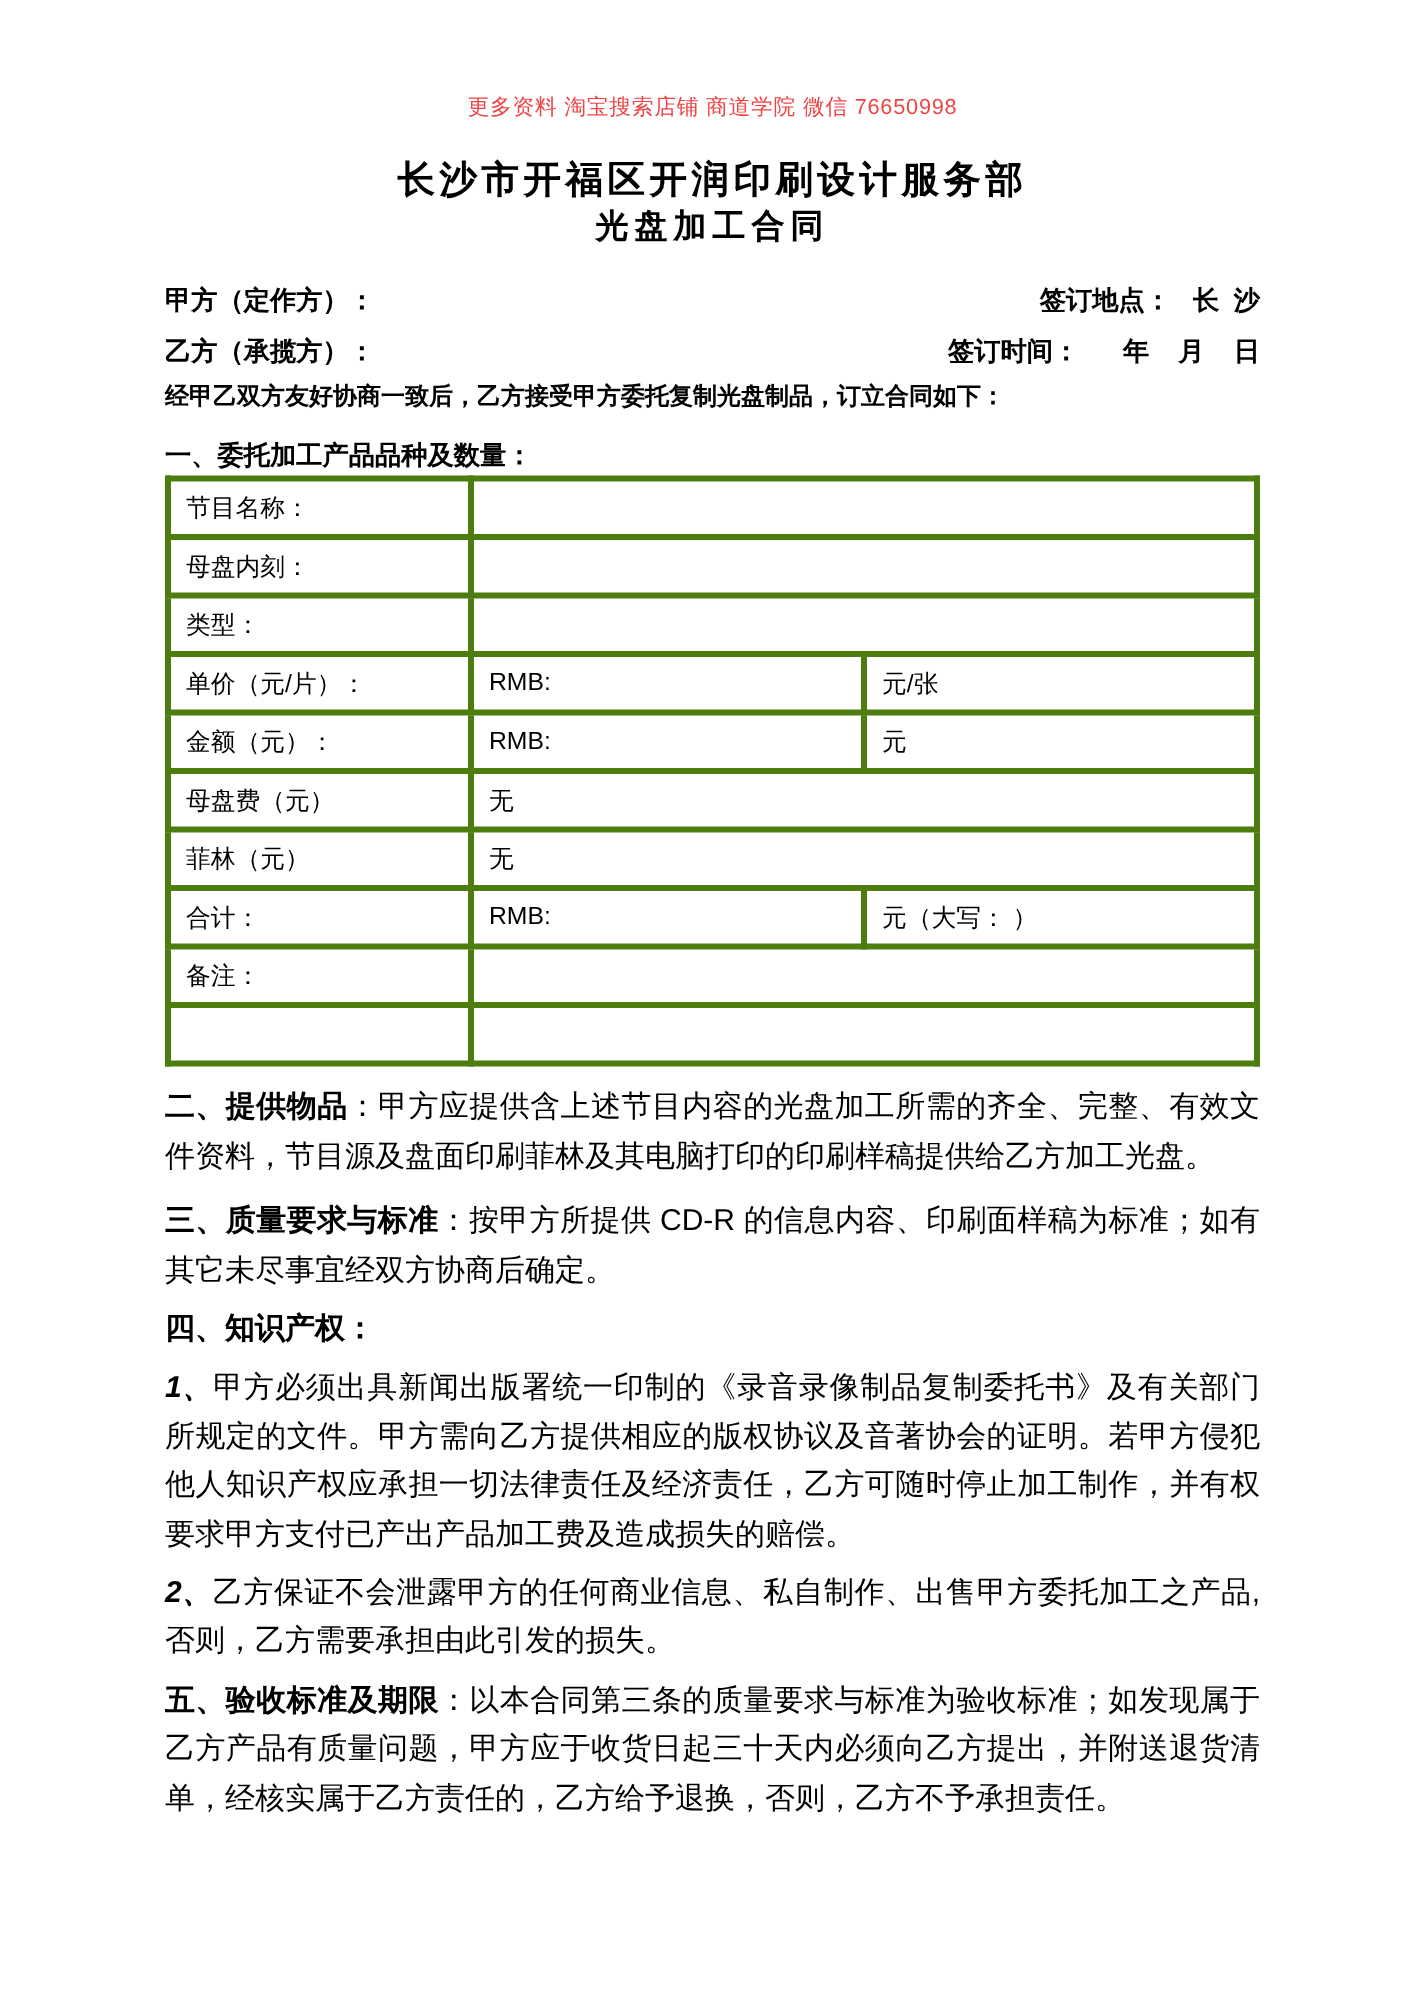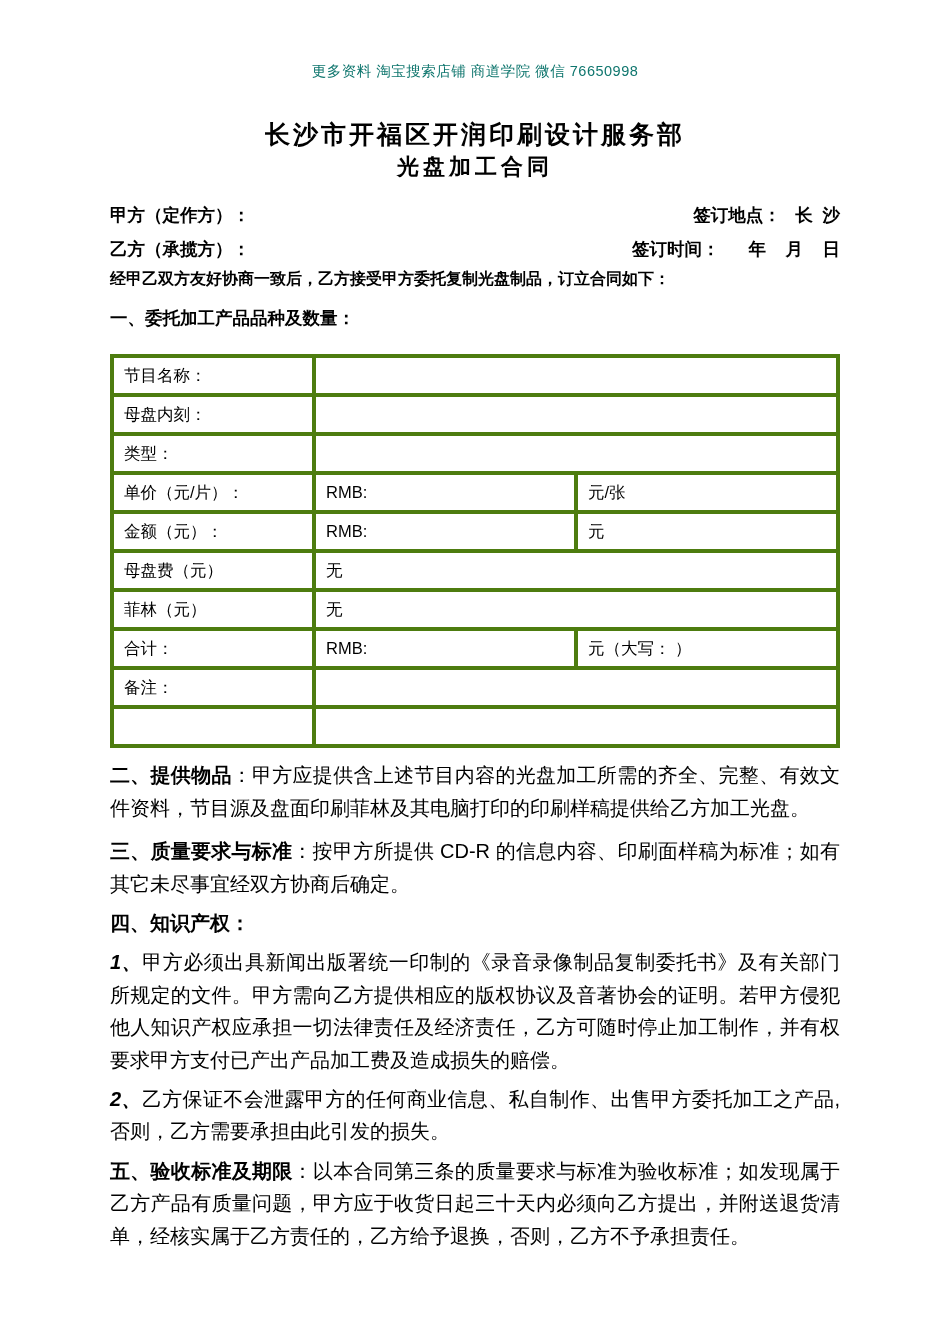--- a/index.html
+++ b/index.html
@@ -18,28 +18,28 @@
   .page {
     width: 950px;
     height: 1344px;
     box-sizing: border-box;
     padding: 0 110px;
     position: relative;
   }
   .watermark {
     text-align: center;
     font-size: 14.5px;
-    color: #0f766e;
+    color: #ef4444;
     padding-top: 62px;
     letter-spacing: 0.5px;
     font-family: "Liberation Sans", sans-serif;
   }
   .title-block {
     text-align: center;
-    margin-top: 37px;
+    margin-top: 22px;
   }
   .title-line {
     font-family: "DejaVu Serif", serif;
     font-weight: bold;
     font-size: 25px;
     letter-spacing: 3px;
     line-height: 1.35;
   }
   .title-line.second {
     font-size: 22px;
@@ -62,21 +62,21 @@
   .intro-line {
     font-weight: bold;
     font-size: 16px;
     margin-top: 8px;
     font-family: "Liberation Sans", sans-serif;
   }
   .section-head {
     font-weight: bold;
     font-size: 17.5px;
     margin-top: 16px;
-    margin-bottom: 24px;
+    margin-bottom: 2px;
     font-family: "Liberation Sans", sans-serif;
   }
   table.contract {
     border-collapse: collapse;
     width: 100%;
     table-layout: fixed;
   }
   table.contract td {
     border: 4px solid #4d7c0f;
     height: 31px;

